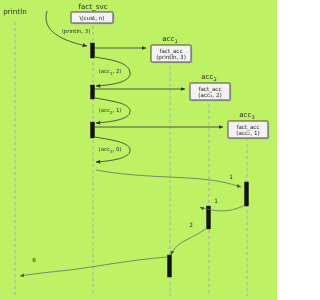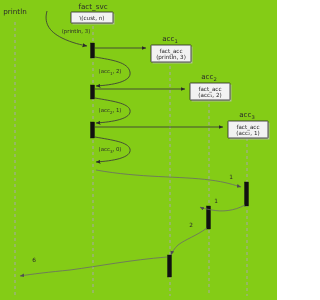--- a/index.html
+++ b/index.html
@@ -4,21 +4,21 @@
 <style>
   html, body {
     margin: 0;
     padding: 0;
     background: #ffffff;
   }
   #diagram-root {
     position: relative;
     width: 277px;
     height: 300px;
-    background: #84cc16;
+    background: #bef264;
     font-family: "DejaVu Sans", sans-serif;
     overflow: hidden;
   }
   #seq-svg {
     position: absolute;
     top: 0;
     left: 0;
     width: 277px;
     height: 300px;
   }

